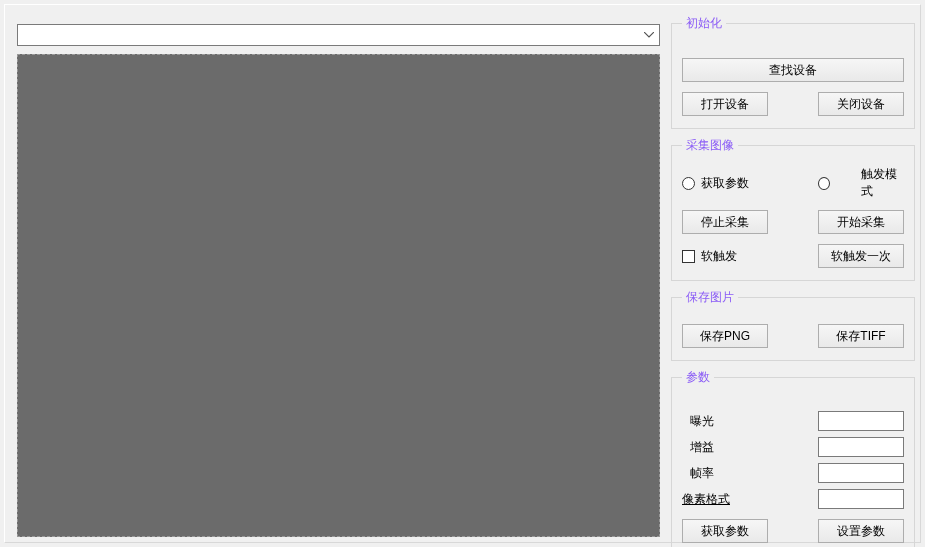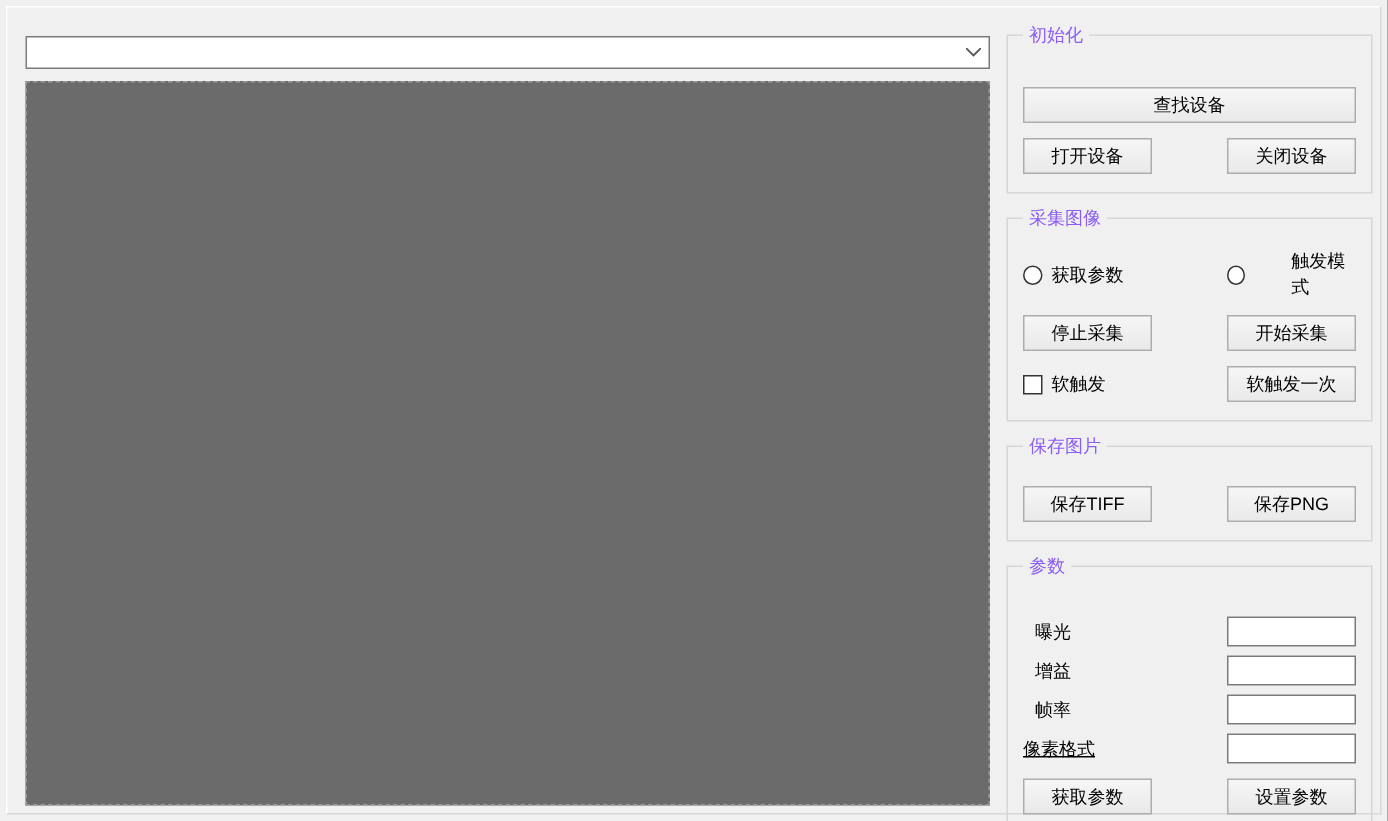--- a/index.html
+++ b/index.html
@@ -178,22 +178,22 @@
           <span class="check"></span>
           <span>软触发</span>
         </label>
         <button class="btn half">软触发一次</button>
       </div>
     </fieldset>
 
     <fieldset>
       <legend>保存图片</legend>
       <div class="row">
+        <button class="btn half">保存PNG</button>
         <button class="btn half">保存TIFF</button>
-        <button class="btn half">保存PNG</button>
       </div>
     </fieldset>
 
     <fieldset>
       <legend>参数</legend>
       <div class="param-row" style="margin-top:17px;">
         <span class="lbl">曝光</span>
         <input class="txt" value="" style="">
       </div>
       <div class="param-row">

